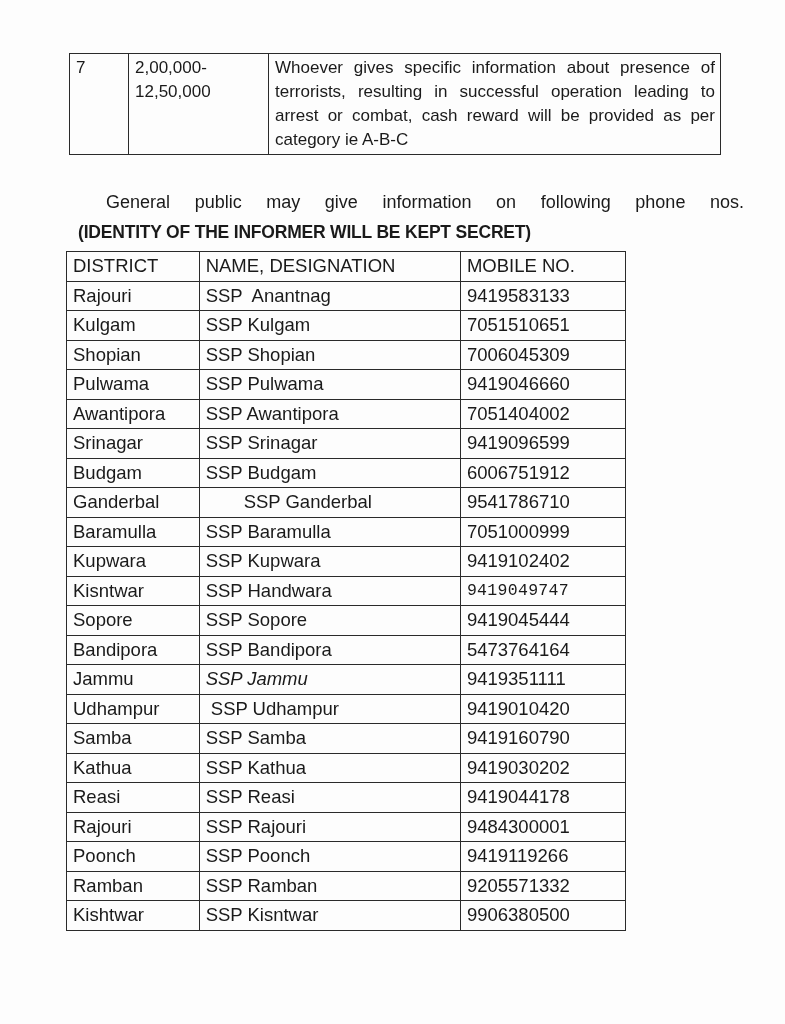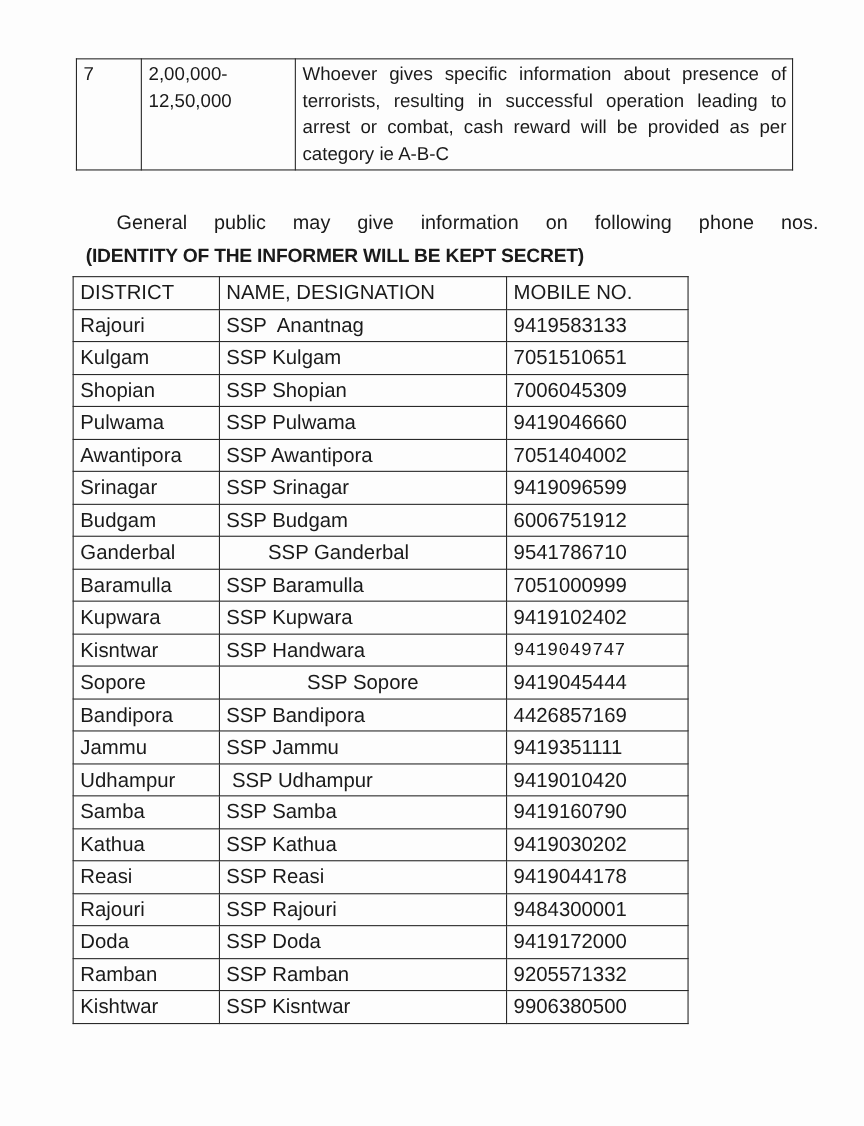--- a/index.html
+++ b/index.html
@@ -173,31 +173,31 @@
           <td style="white-space: pre;">SSP Kupwara</td>
           <td>9419102402</td>
         </tr>
         <tr>
           <td>Kisntwar</td>
           <td style="white-space: pre; margin-left: 23px;">SSP Handwara</td>
           <td class="mobile-bold">9419049747</td>
         </tr>
         <tr>
           <td>Sopore</td>
-          <td style="white-space: pre; text-align: center;">SSP Sopore</td>
+          <td style="white-space: pre;">SSP Sopore</td>
           <td>9419045444</td>
         </tr>
         <tr>
           <td>Bandipora</td>
           <td style="white-space: pre;">SSP Bandipora</td>
-          <td>4426857169</td>
+          <td>5473764164</td>
         </tr>
         <tr>
           <td>Jammu</td>
-          <td style="white-space: pre;">SSP Jammu</td>
+          <td style="white-space: pre; font-style: italic;">SSP Jammu</td>
           <td>9419351111</td>
         </tr>
         <tr>
           <td>Udhampur</td>
           <td style="white-space: pre;"> SSP Udhampur</td>
           <td>9419010420</td>
         </tr>
         <tr>
           <td>Samba</td>
           <td style="white-space: pre;">SSP Samba</td>
@@ -212,23 +212,23 @@
           <td>Reasi</td>
           <td style="white-space: pre; margin-top: 40px;">SSP Reasi</td>
           <td>9419044178</td>
         </tr>
         <tr>
           <td>Rajouri</td>
           <td style="white-space: pre;">SSP Rajouri</td>
           <td>9484300001</td>
         </tr>
         <tr>
-          <td>Doda</td>
-          <td style="white-space: pre;">SSP Doda</td>
-          <td>9419172000</td>
+          <td>Poonch</td>
+          <td style="white-space: pre;">SSP Poonch</td>
+          <td>9419119266</td>
         </tr>
         <tr>
           <td>Ramban</td>
           <td style="white-space: pre;">SSP Ramban</td>
           <td>9205571332</td>
         </tr>
         <tr>
           <td>Kishtwar</td>
           <td style="white-space: pre;">SSP Kisntwar</td>
           <td>9906380500</td>

